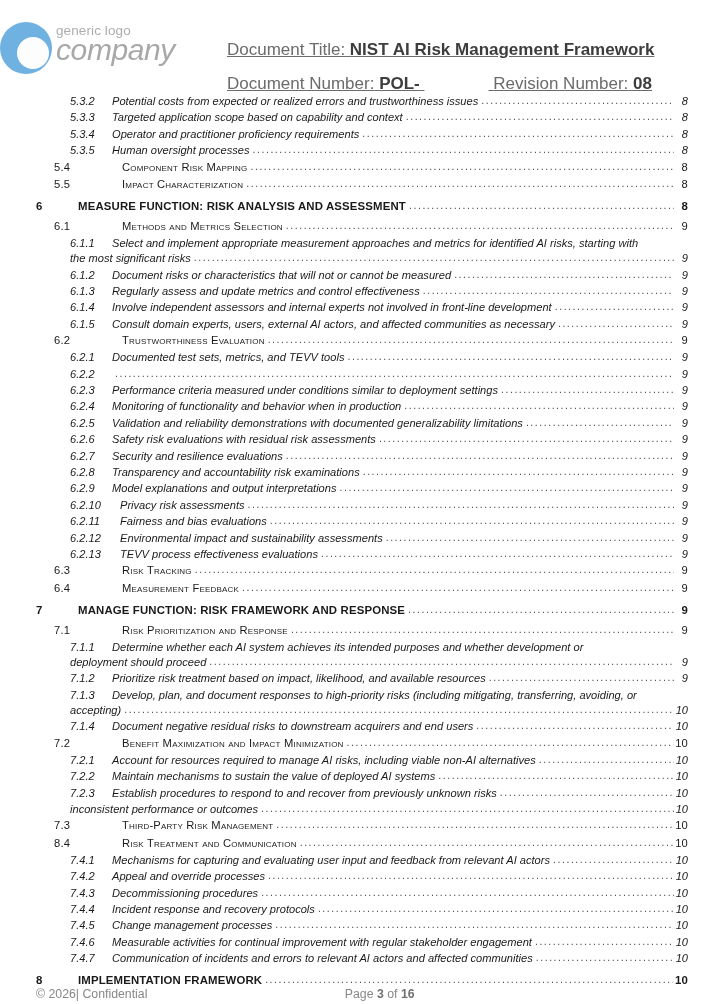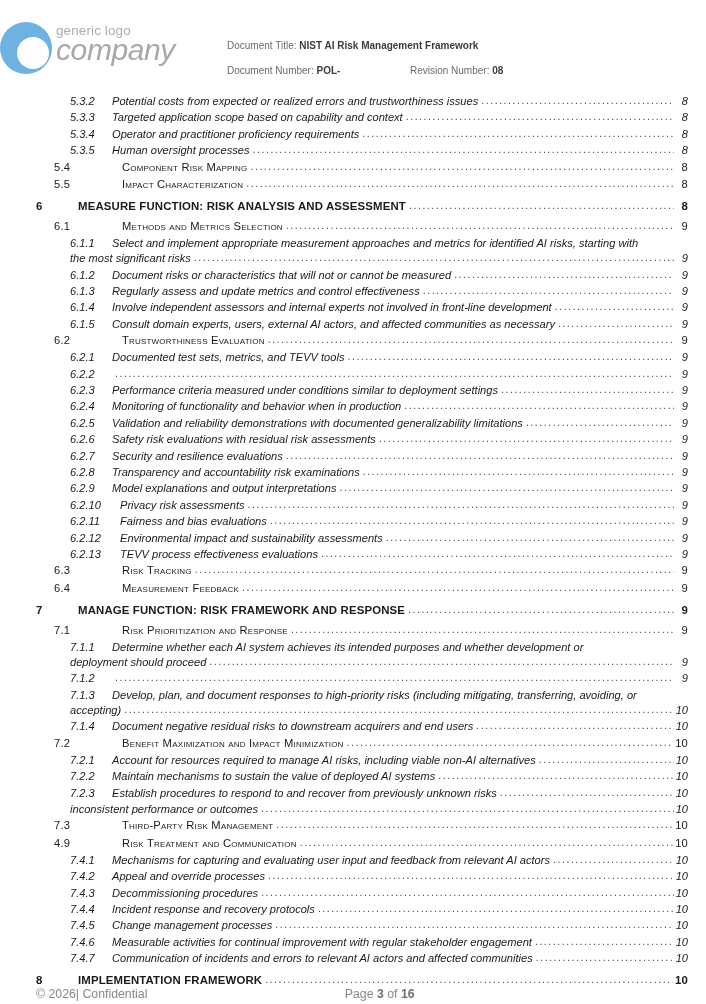--- a/index.html
+++ b/index.html
@@ -69,22 +69,23 @@
     letter-spacing:-0.4px;
     display:block;
     margin-top:-3px;
     font-weight:400;
     font-style:italic;
   }
 
   .header-fields {
     padding-top:22px;
     padding-left:9px;
-    font-size:10px;
+    font-size:17px;
     color:#6b6b6b;
+    text-decoration:underline;
   }
   .header-row { margin-bottom:14px; white-space:nowrap; }
   .header-row:last-child { margin-bottom:0; }
   .hf-label { font-weight:400; color:#6b6b6b; }
   .hf-value { font-weight:700; color:#3d3d3d; }
   .hf-gap { display:inline-block; width:64px; }
 
   
   .toc {
     padding:3px 18px 0 36px;
@@ -498,20 +499,21 @@
       </div>
       <div class="wrap-second">
         <span class="toc-text">deployment should proceed</span>
         <span class="leader">............................................................................................................................................................................................................................................................................................................</span>
         <span class="page">9</span>
       </div>
     </div>
     <div class="toc-entry lvl3">
       <div class="toc-line">
         <span class="num">7.1.2</span>
+        <span class="toc-text">Prioritize risk treatment based on impact, likelihood, and available resources</span>
         <span class="leader">............................................................................................................................................................................................................................................................................................................</span>
         <span class="page">9</span>
       </div>
     </div>
     <div class="toc-entry lvl3 wrapped">
       <div class="wrap-first">
         <span class="num">7.1.3</span>
         <span class="toc-text">Develop, plan, and document responses to high-priority risks (including mitigating, transferring, avoiding, or</span>
       </div>
       <div class="wrap-second">
@@ -570,21 +572,21 @@
     <div class="toc-entry lvl2">
       <div class="toc-line">
         <span class="num">7.3</span>
         <span class="toc-text">Third-Party Risk Management</span>
         <span class="leader">............................................................................................................................................................................................................................................................................................................</span>
         <span class="page">10</span>
       </div>
     </div>
     <div class="toc-entry lvl2">
       <div class="toc-line">
-        <span class="num">4.9</span>
+        <span class="num">8.4</span>
         <span class="toc-text">Risk Treatment and Communication</span>
         <span class="leader">............................................................................................................................................................................................................................................................................................................</span>
         <span class="page">10</span>
       </div>
     </div>
     <div class="toc-entry lvl3">
       <div class="toc-line">
         <span class="num">7.4.1</span>
         <span class="toc-text">Mechanisms for capturing and evaluating user input and feedback from relevant AI actors</span>
         <span class="leader">............................................................................................................................................................................................................................................................................................................</span>

